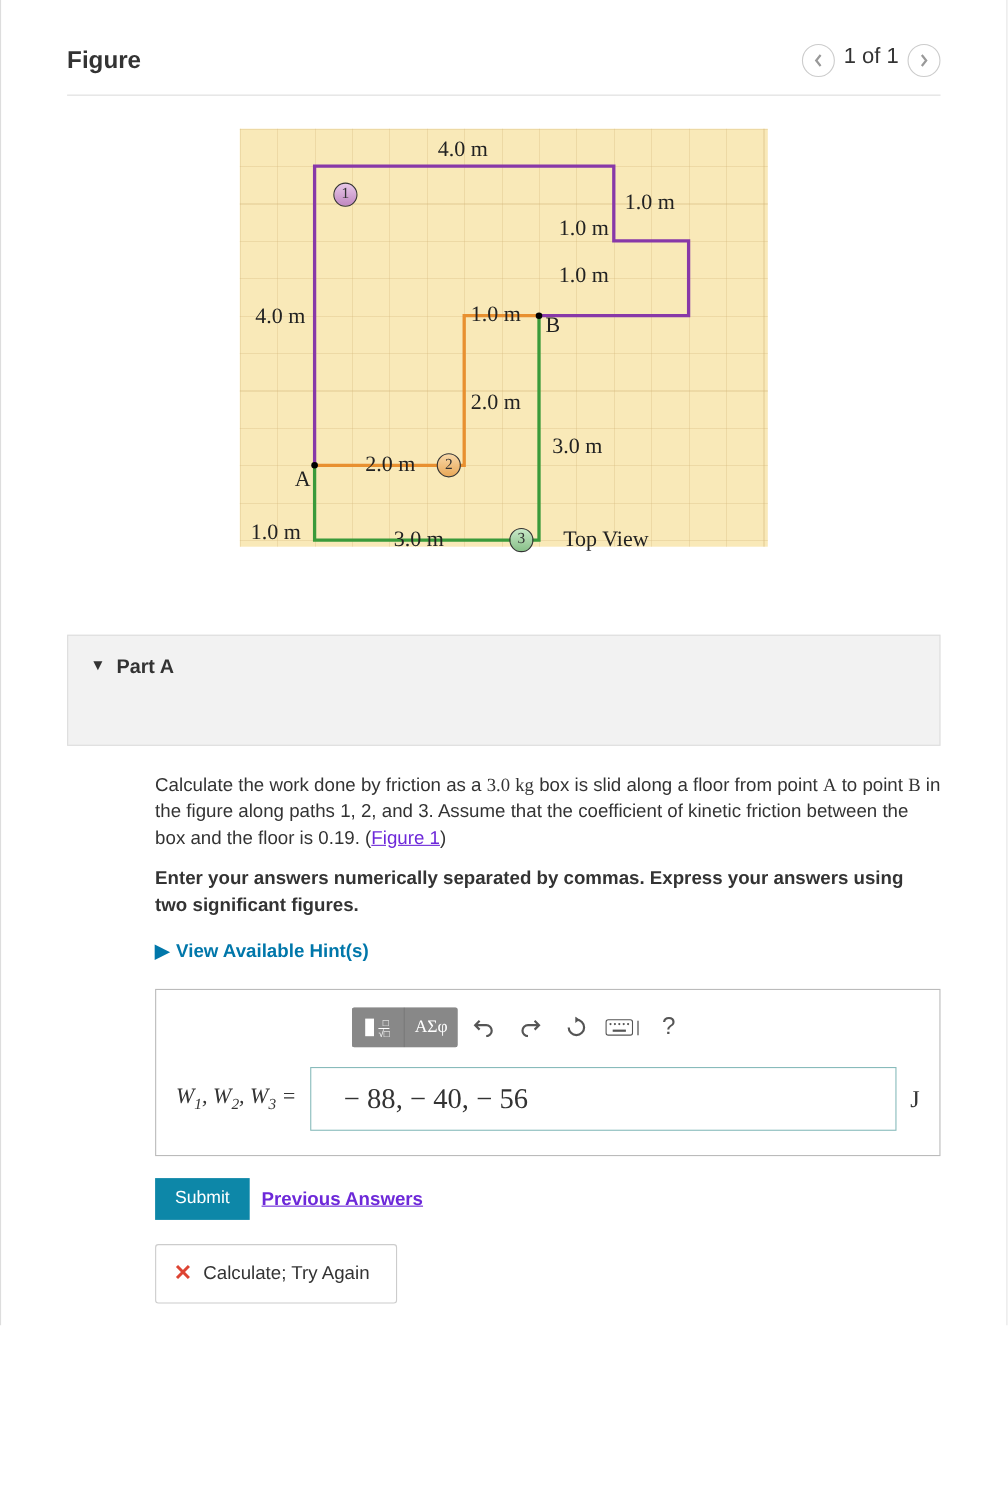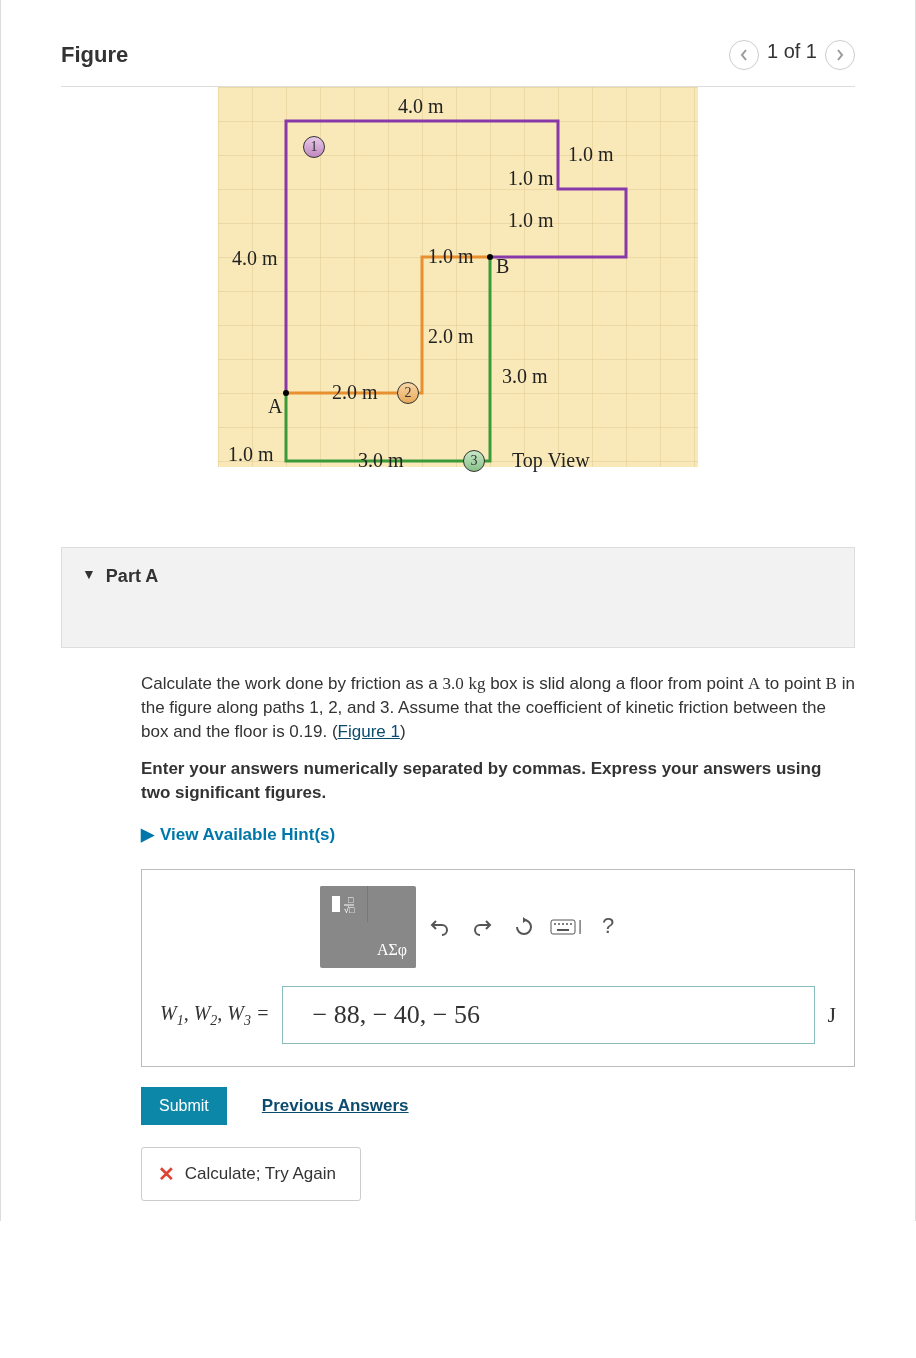--- a/index.html
+++ b/index.html
@@ -10,20 +10,21 @@
     padding: 0;
     color: #333;
   }
   .container { padding: 40px 60px 20px 60px; border-left: 1px solid #ddd; border-right: 1px solid #ddd;}
   .figure-header {
     display: flex;
     align-items: center;
     justify-content: space-between;
     border-bottom: 1px solid #ddd;
     padding-bottom: 16px;
+    margin-bottom: 30px;
   }
   .figure-title { font-size: 22px; font-weight: bold; color: #333; }
   .pager { display: flex; align-items: flex-start; gap: 8px; font-size: 20px; }
   .pager-btn {
     width: 30px; height: 30px; border-radius: 50%;
     border: 1px solid #ccc; background: #fff;
     display: flex; align-items: center; justify-content: center;
     color: #888; cursor: pointer;
   }
   .diagram-wrap { display: flex; justify-content: center; margin-bottom: 80px; }
@@ -55,52 +56,52 @@
     border: 1px solid #ddd;
     padding: 18px 20px 60px 20px;
     display: flex; align-items: flex-start; gap: 10px;
     font-weight: bold; font-size: 18px;
   }
   .caret { font-size: 14px; }
   .part-body { padding: 24px 0 0 80px; font-size: 17px; line-height: 1.4; }
   .question { margin-bottom: 14px; }
   .instruct { font-weight: bold; margin-bottom: 18px; }
   .hints { color: #0077aa; font-weight: bold; cursor: pointer; margin-bottom: 22px; display: flex; align-items: center; gap: 6px;}
-  .link { color: #0c4a6e; text-decoration: underline; cursor: pointer; }
+  .link { color: #6d28d9; text-decoration: underline; cursor: pointer; }
   .serif { font-family: 'Times New Roman', serif; }
 
   .answer-box {
     border: 1px solid #bbb;
     padding: 16px 18px 22px 18px;
     margin-bottom: 20px;
   }
   .toolbar {
     display: flex; align-items: center; gap: 6px;
     margin-left: 160px; margin-bottom: 18px;
   }
   .tool-group { display: flex; background: #888; border-radius: 2px; overflow: hidden; }
   .tool-btn {
     width: 48px; height: 36px; background: #888; color: #fff;
     display: flex; align-items: center; justify-content: center;
     border-right: 1px solid #777; font-size: 16px; cursor: pointer;
   }
-  .tool-btn:last-child { border-right: none; margin-top: 46px; }
+  .tool-btn:last-child { border-right: none; }
   .tool-icon {
     width: 36px; height: 32px; display: flex; align-items: center; justify-content: center;
     color: #555; font-size: 20px; cursor: pointer;
   }
   .answer-row { display: flex; align-items: center; gap: 12px; }
   .answer-label { font-family: 'Times New Roman', serif; font-style: italic; font-size: 20px; }
   .answer-input {
     flex: 1; border: 1px solid #8bb; padding: 10px 30px;
     font-family: 'Times New Roman', serif; font-size: 26px;
   }
   .unit { font-family: 'Times New Roman', serif; font-size: 22px; }
 
-  .submit-row { display: flex; align-items: center; gap: 35px; margin-bottom: 22px; }
+  .submit-row { display: flex; align-items: center; gap: 11px; margin-bottom: 22px; }
   .submit-btn {
     background: #0d87a8; color: #fff; border: none;
     padding: 10px 18px; font-size: 16px; cursor: pointer;
   }
   .feedback {
     display: inline-flex; align-items: center; gap: 10px;
     border: 1px solid #ccc; border-radius: 3px;
     padding: 12px 24px 12px 16px; font-size: 17px;
   }
   .x-icon { color: #d43; font-weight: bold; font-size: 20px; }

